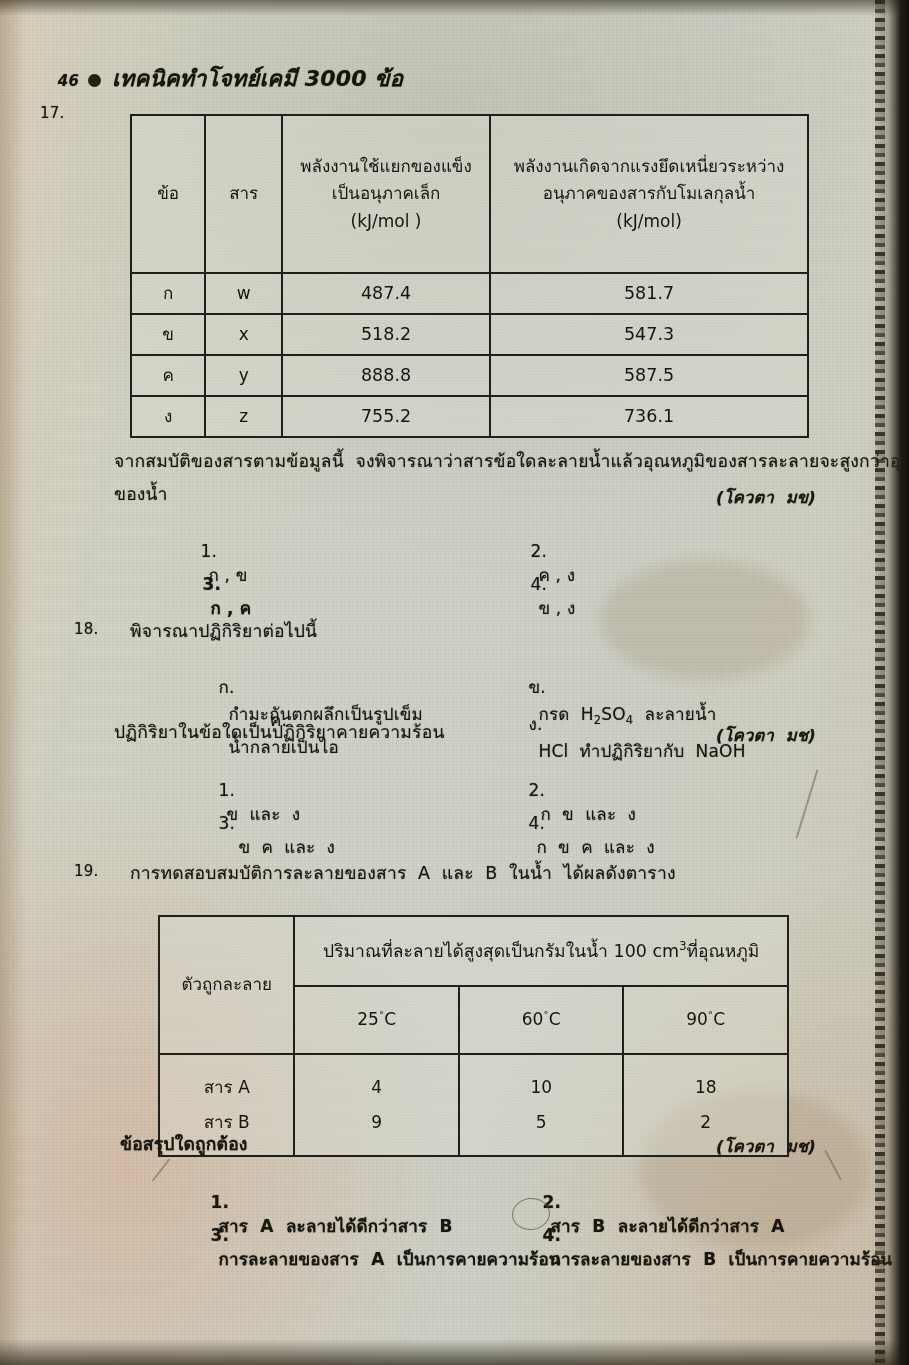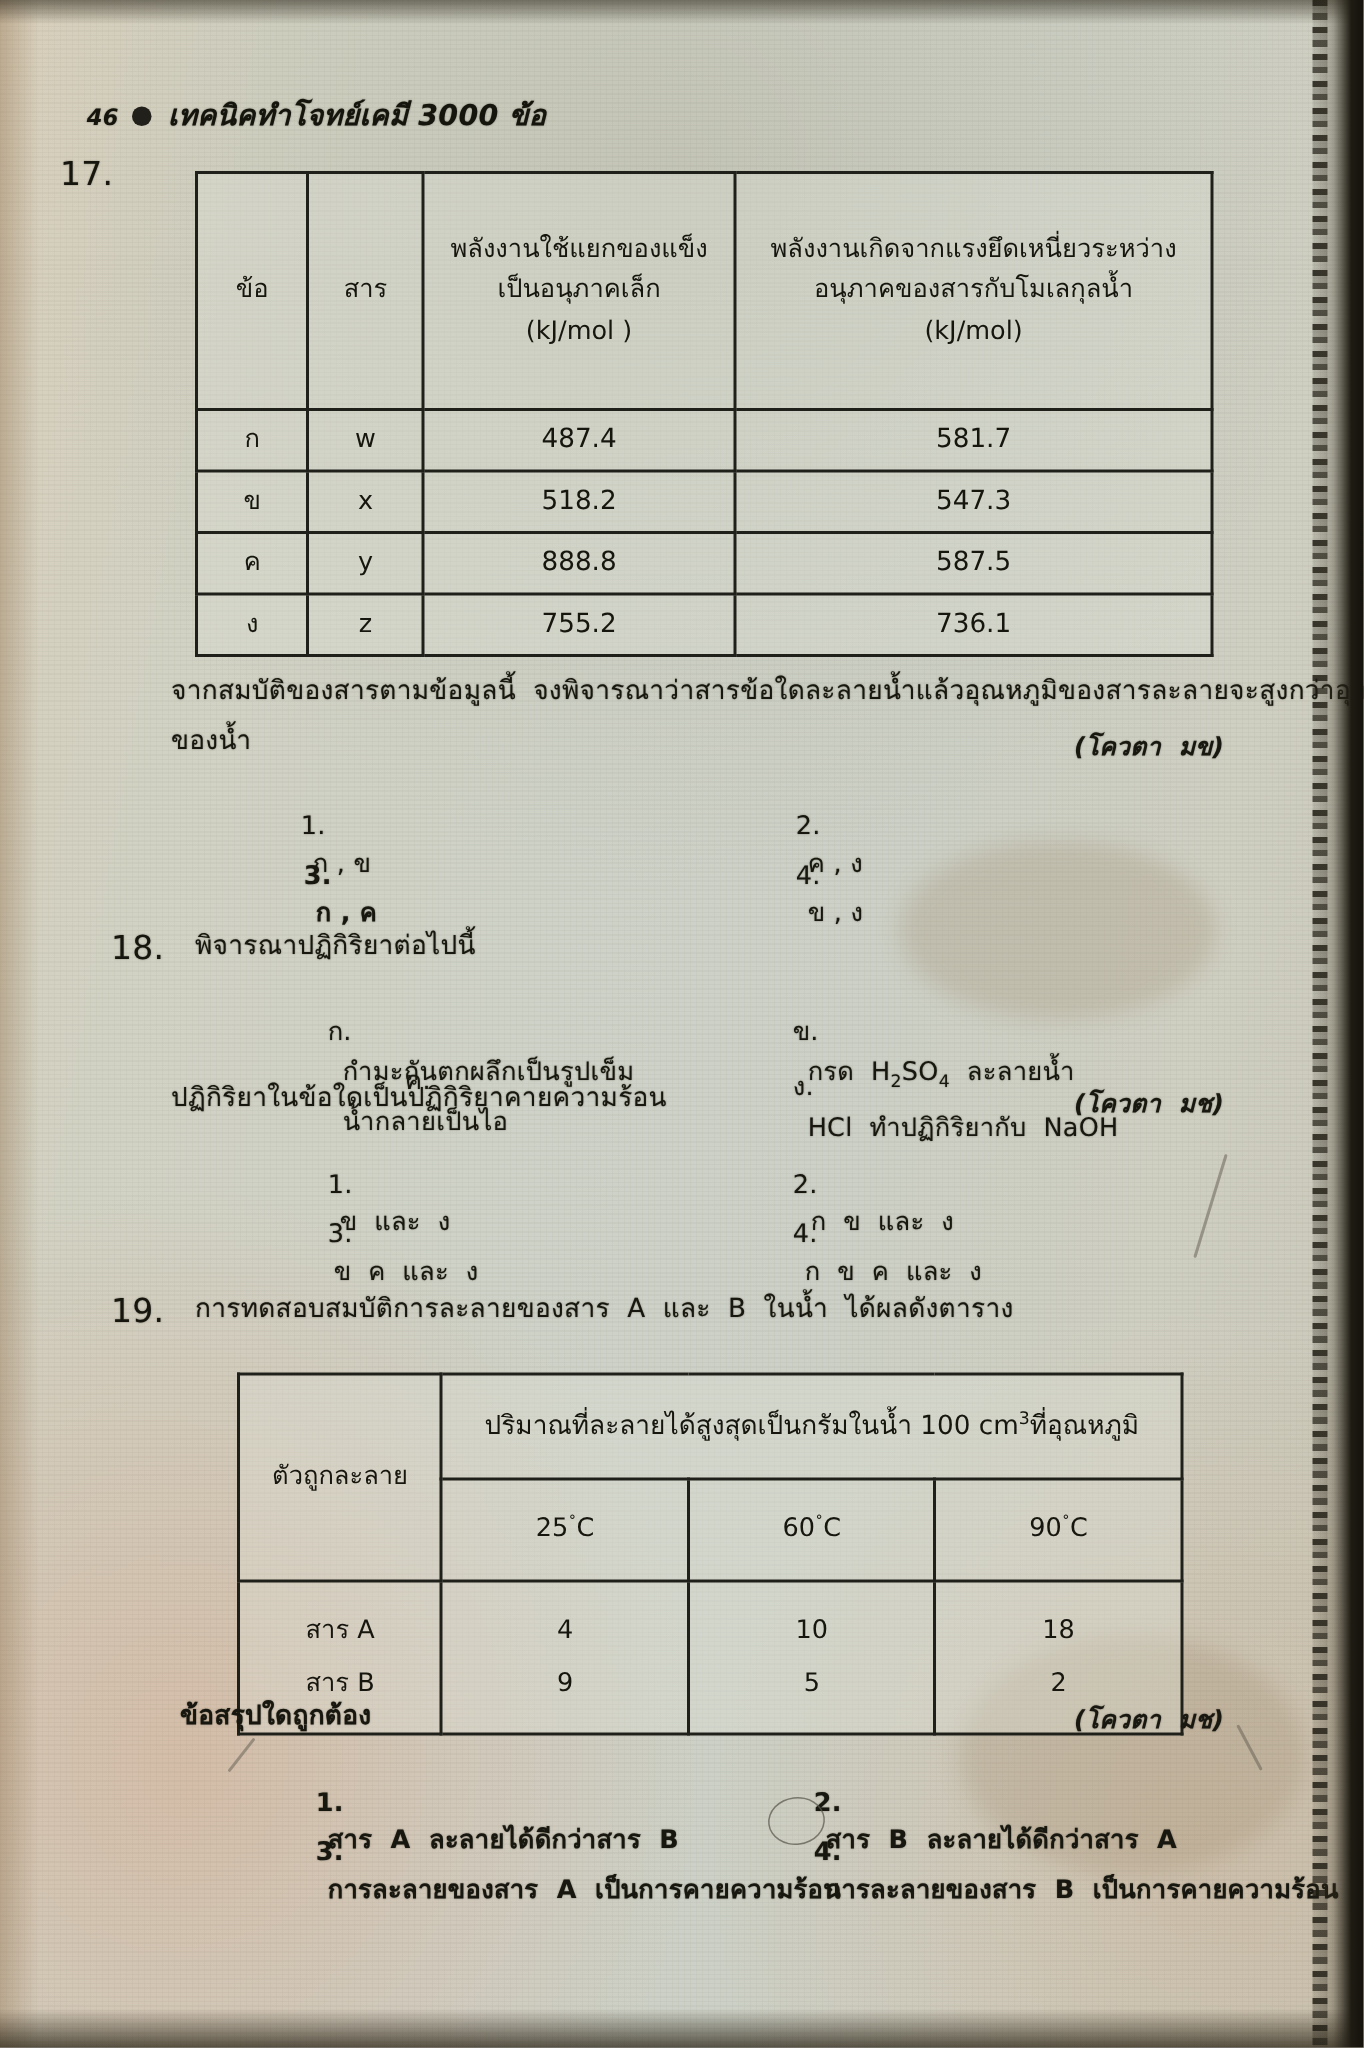--- a/index.html
+++ b/index.html
@@ -83,24 +83,24 @@
   }
   .rh-num { font-size: 15px; font-weight: bold; font-style: italic; }
   .rh-dot {
     display: inline-block;
     width: 13px; height: 13px;
     border-radius: 50%;
     background: #22201a;
     vertical-align: -1px;
     margin: 0 11px 0 9px;
   }
-  .rh-title { font-size: 19px; }
+  .rh-title { font-size: 22px; }
 
   .qnum {
-    font-size: 22px;
+    font-size: 15px;
     color: #17160e;
   }
 
   
   table.sheet {
     position: absolute;
     border-collapse: collapse;
     background: rgba(222,224,214,.38);
     color: #16150e;
   }
@@ -271,21 +271,21 @@
   <div class="ink choice" style="left:196px; top:760px;">
     <span>1.</span>
     <span style="margin-left:8px;margin-top:36px;">ข  และ  ง</span>
   </div>
   <div class="ink choice" style="left:506px; top:760px;">
     <span>2.</span>
     <span style="margin-left:12px;">ก  ข  และ  ง</span>
   </div>
   <div class="ink choice" style="left:196px; top:793px;">
     <span>3.</span>
-    <span style="margin-left:4px;">ข  ค  และ  ง</span>
+    <span style="margin-left:20px;">ข  ค  และ  ง</span>
   </div>
   <div class="ink choice" style="left:506px; top:793px;">
     <span>4.</span>
     <span style="margin-left:8px;">ก  ข  ค  และ  ง</span>
   </div>
 
   <div class="pencil-stroke" style="left:806px; top:768px; width:2px; height:72px; transform:rotate(17deg);"></div>
 
   <div class="ink qnum" style="left:74px; top:862px;">19.</div>
   <div class="ink stem" style="left:130px; top:860px;">การทดสอบสมบัติการละลายของสาร  A  และ  B  ในน้ำ  ได้ผลดังตาราง</div>

